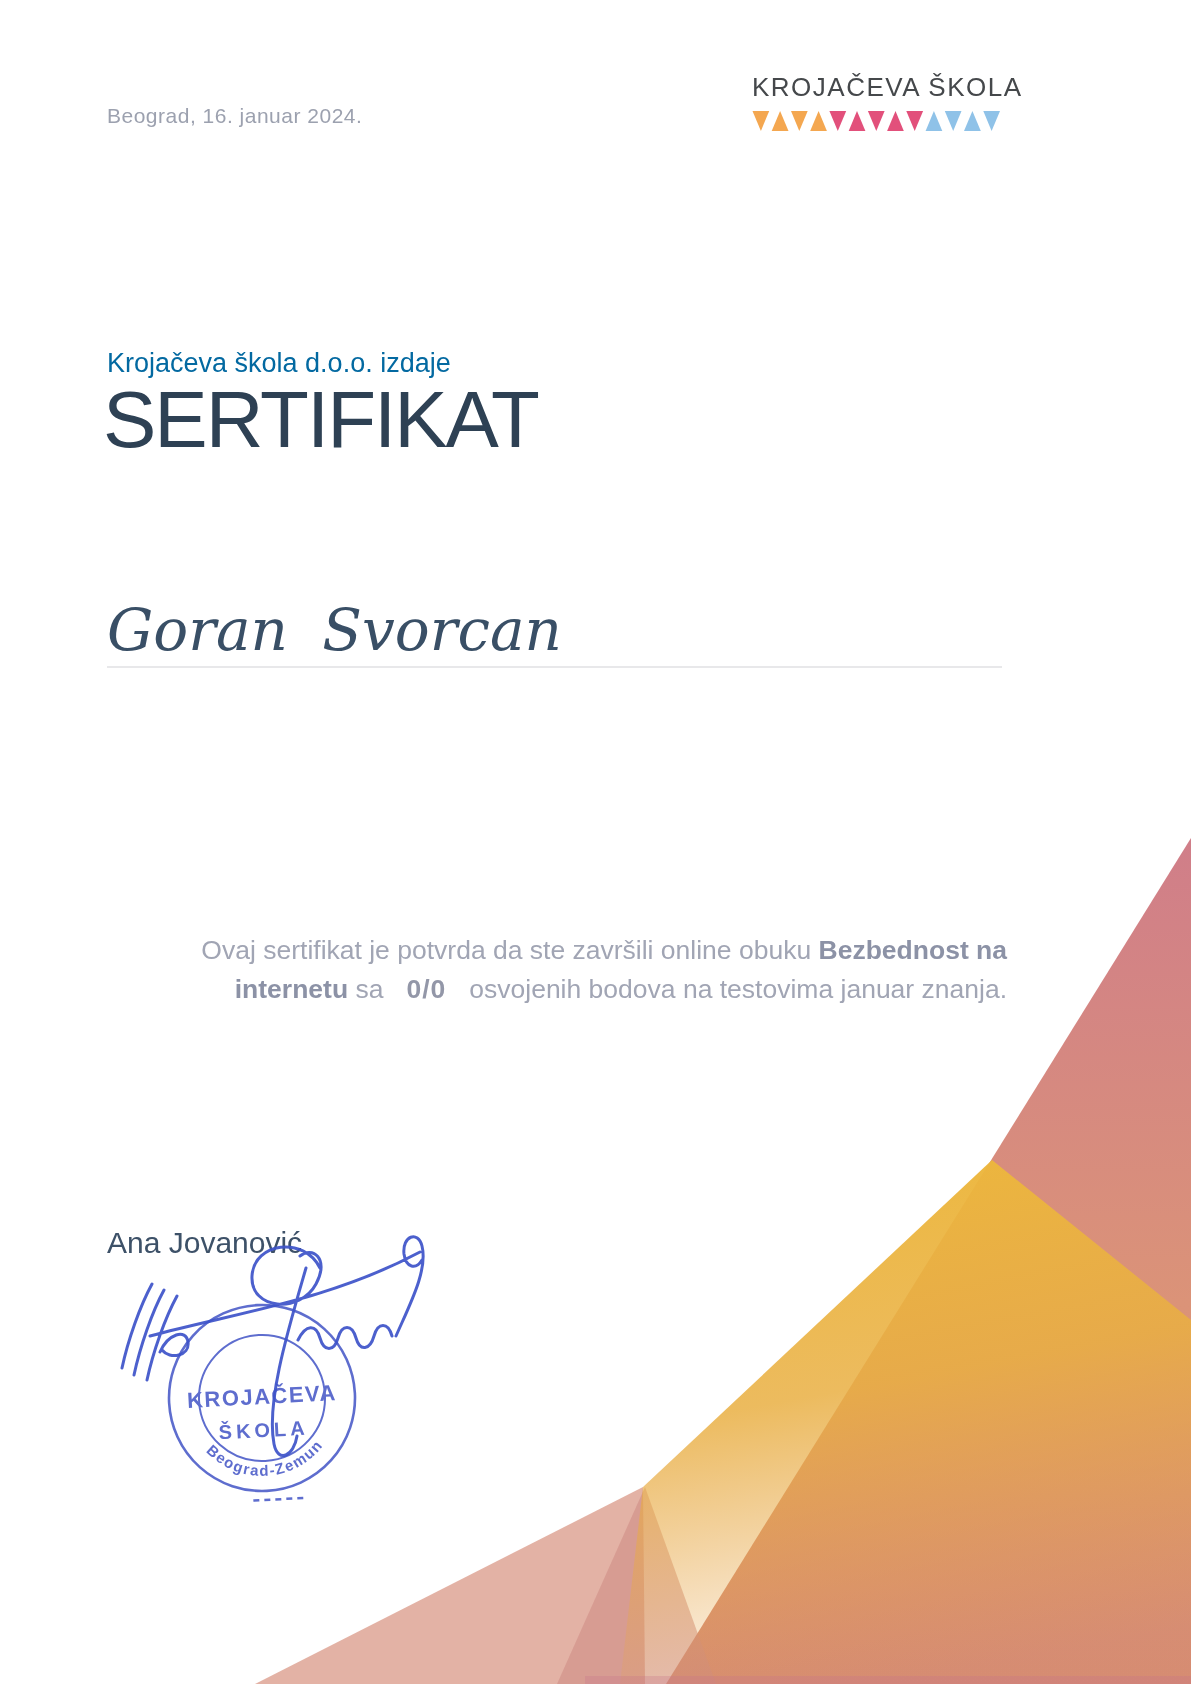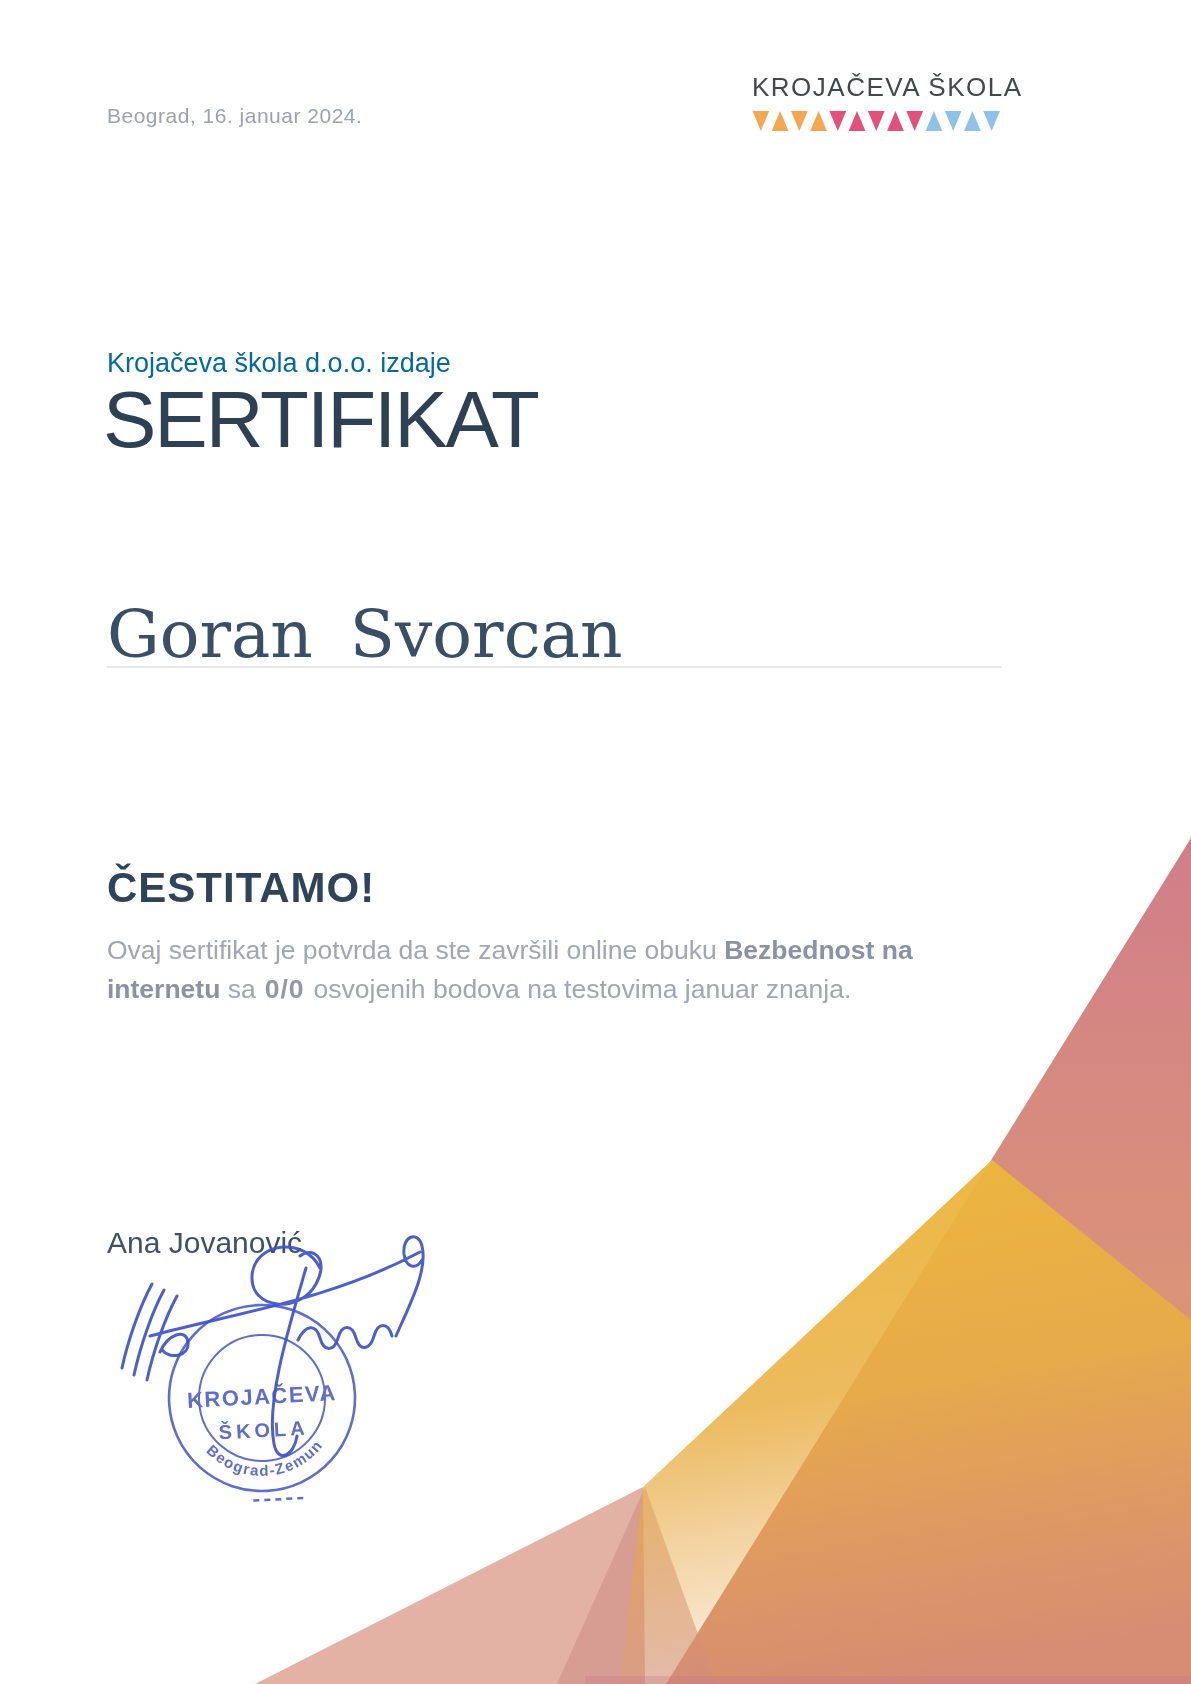--- a/index.html
+++ b/index.html
@@ -1,40 +1,40 @@
 <!DOCTYPE html>
 <html><head>
 <meta charset="utf-8">
 <style>
   html,body{margin:0;padding:0;background:#fff;}
   .page{position:relative;width:1191px;height:1684px;background:#fff;overflow:hidden;
         font-family:"Liberation Sans",sans-serif;}
   .abs{position:absolute;}
   .bg-decor{position:absolute;inset:0;z-index:0;}
-  .layer{position:absolute;z-index:2;}
+  .layer{position:absolute;z-index:2;text-align:right;}
   .seal-layer{position:absolute;inset:0;z-index:3;pointer-events:none;}
 
   .date{left:107px;top:104px;font-size:21px;color:#9CA1AF;letter-spacing:.5px;}
 
   .logo{left:752px;top:72px;width:256px;text-align:left;}
   .logo-name{font-size:26px;letter-spacing:1.5px;color:#45484B;white-space:nowrap;}
   .logo-band{display:block;margin-top:7px;}
 
   .issuer{left:107px;top:348px;font-size:27px;color:#0369a1;}
   .title{left:103px;top:380px;font-size:80px;font-weight:400;letter-spacing:-2px;color:#2E4154;line-height:1;}
 
-  .recipient{left:107px;top:596px;font-family:"DejaVu Serif",serif;
-             font-size:66px;color:#394F66;word-spacing:16px;}
+  .recipient{left:107px;top:596px;font-family:"DejaVu Serif",serif;font-style:italic;
+             font-size:58px;color:#394F66;word-spacing:16px;}
   .rule{left:107px;top:666px;width:895px;height:2px;background:#E8E8EA;}
   .origin{left:107px;top:701px;font-size:28px;font-style:italic;color:#3D5670;}
 
   .congrats{left:107px;top:864px;font-size:42px;letter-spacing:1px;color:#2F4458;font-weight:600;}
   .body-par{left:107px;top:931px;width:900px;font-size:26.5px;line-height:1.47;color:#A1A5B4;}
   .body-par .course{color:#8C92A6;font-weight:700;}
-  .body-par .score{color:#9397A8;font-weight:700;letter-spacing:1px;margin:0 9px;}
+  .body-par .score{color:#9397A8;font-weight:700;letter-spacing:1px;margin:0 23px;}
 
   .signer-name{left:107px;top:1226px;font-size:30px;color:#3D5168;}
   .signer-title{left:107px;top:1229px;font-size:26px;color:#9CA1AF;}
 </style>
 </head>
 <body>
 
 <div class="page">
 
   <svg class="bg-decor" width="1191" height="1684" viewBox="0 0 1191 1684" aria-hidden="true">
@@ -77,21 +77,20 @@
         <polygon points="231.3,1 248.0,1 239.6,21" fill="#8FC2E8"></polygon>
       </svg>
   </div>
 
   <div class="abs layer issuer">Krojačeva škola d.o.o. izdaje</div>
   <div class="abs layer title">SERTIFIKAT</div>
 
   <div class="abs layer recipient">Goran Svorcan</div>
   <div class="abs layer rule"></div>
 
-  <div class="abs layer congrats">ČESTITAMO!</div>
   <div class="abs layer body-par">
     <span>Ovaj sertifikat je potvrda da ste završili online obuku </span><span class="course">Bezbednost na internetu</span><span> sa</span><span class="score">0/0</span><span>osvojenih bodova na testovima januar znanja.</span>
   </div>
 
   <div class="abs layer signer-name">Ana Jovanović</div>
 
   <svg class="seal-layer" width="1191" height="1684" viewBox="0 0 1191 1684" aria-hidden="true">
     <g opacity="0.85" fill="none" transform="rotate(-3 262 1398)" stroke="#4254C6">
       <circle cx="262" cy="1398" r="93" stroke-width="2.6"></circle>
       <circle cx="262" cy="1398" r="63" stroke-width="2"></circle>

